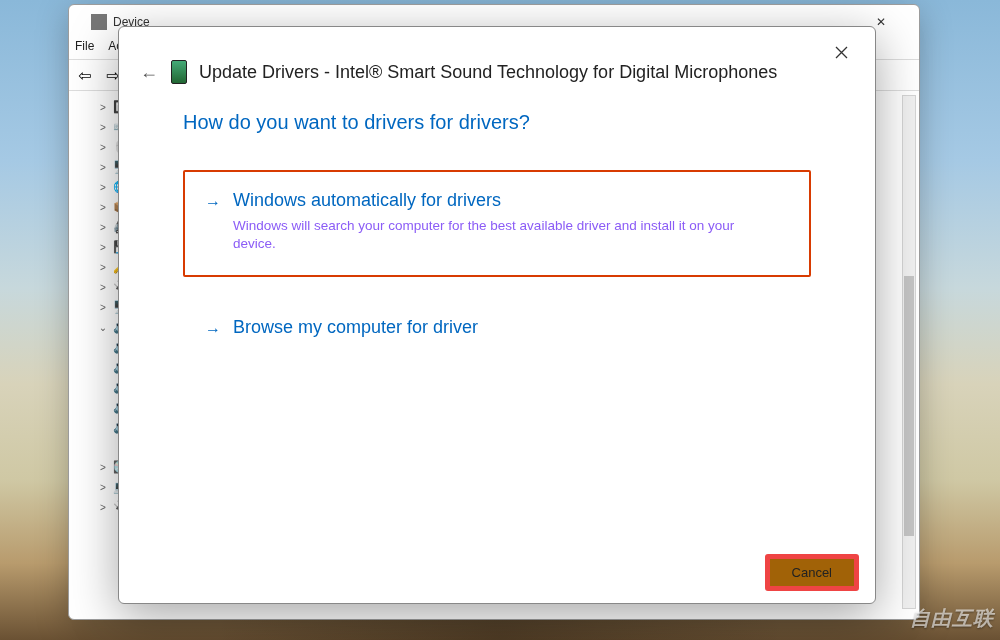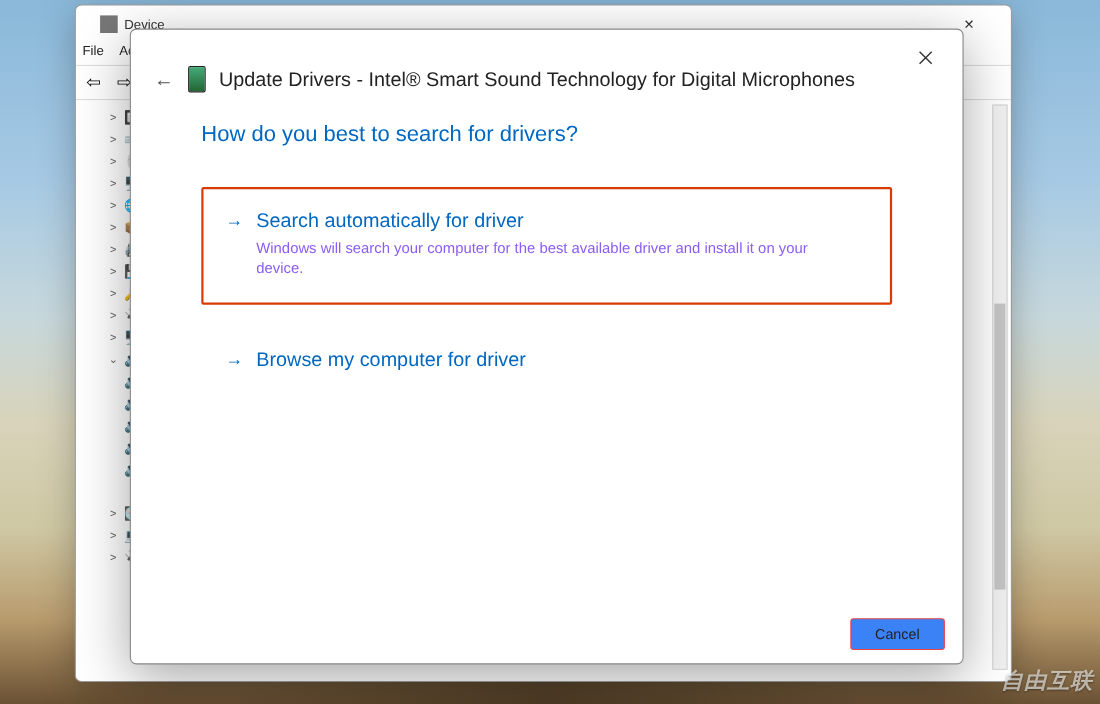--- a/index.html
+++ b/index.html
@@ -62,21 +62,21 @@
   }
   .upd-option.highlight { border-color: #d83b01; }
   .upd-opt-row { display:flex; align-items:flex-start; gap:12px; }
   .upd-opt-arrow { color:#0067c0; font-size:16px; margin-top:2px; flex:0 0 16px; }
   .upd-opt-title { color:#0067c0; font-size:18px; font-weight:400; }
   .upd-opt-desc { color:#8b5cf6; font-size:13.5px; margin-top:6px; line-height:1.35; max-width:520px; }
   .upd-footer {
     position:absolute; bottom:12px; right:16px;
   }
   .upd-btn {
-    background:#3b82f6; border:1px solid #ef4444; border-radius:3px;
+    background:#a16207; border:5px solid #ef4444; border-radius:3px;
     font-size:13px; color:#222; padding: 6px 22px; cursor:pointer;
   }
   .watermark {
     position:absolute; right:6px; bottom:8px; color:rgba(255,255,255,0.6);
     font-size:20px; font-style:italic; font-weight:bold; letter-spacing:1px;
     text-shadow:0 1px 2px rgba(0,0,0,0.4);
   }
 </style>
 </head>
 <body>
@@ -217,27 +217,27 @@
     <svg width="13" height="13" viewBox="0 0 13 13">
         <path d="M1 1 L12 12 M12 1 L1 12" stroke="#333" stroke-width="1.3"></path>
       </svg>
   </div>
   <div class="upd-header">
     <div class="upd-back">←</div>
     <div class="upd-hico"></div>
     <div class="upd-htitle">Update Drivers - Intel® Smart Sound Technology for Digital Microphones</div>
   </div>
   <div class="upd-body">
-    <div class="upd-heading">How do you best to search for drivers?</div>
+    <div class="upd-heading">How do you want to drivers for drivers?</div>
 
     <div class="upd-option highlight">
       <div class="upd-opt-row">
         <div class="upd-opt-arrow">→</div>
         <div>
-          <div class="upd-opt-title">Search automatically for driver</div>
+          <div class="upd-opt-title">Windows automatically for drivers</div>
           <div class="upd-opt-desc">Windows will search your computer for the best available driver and install it on your device.</div>
         </div>
       </div>
     </div>
 
     <div class="upd-option">
       <div class="upd-opt-row">
         <div class="upd-opt-arrow">→</div>
         <div>
           <div class="upd-opt-title">Browse my computer for driver</div>

